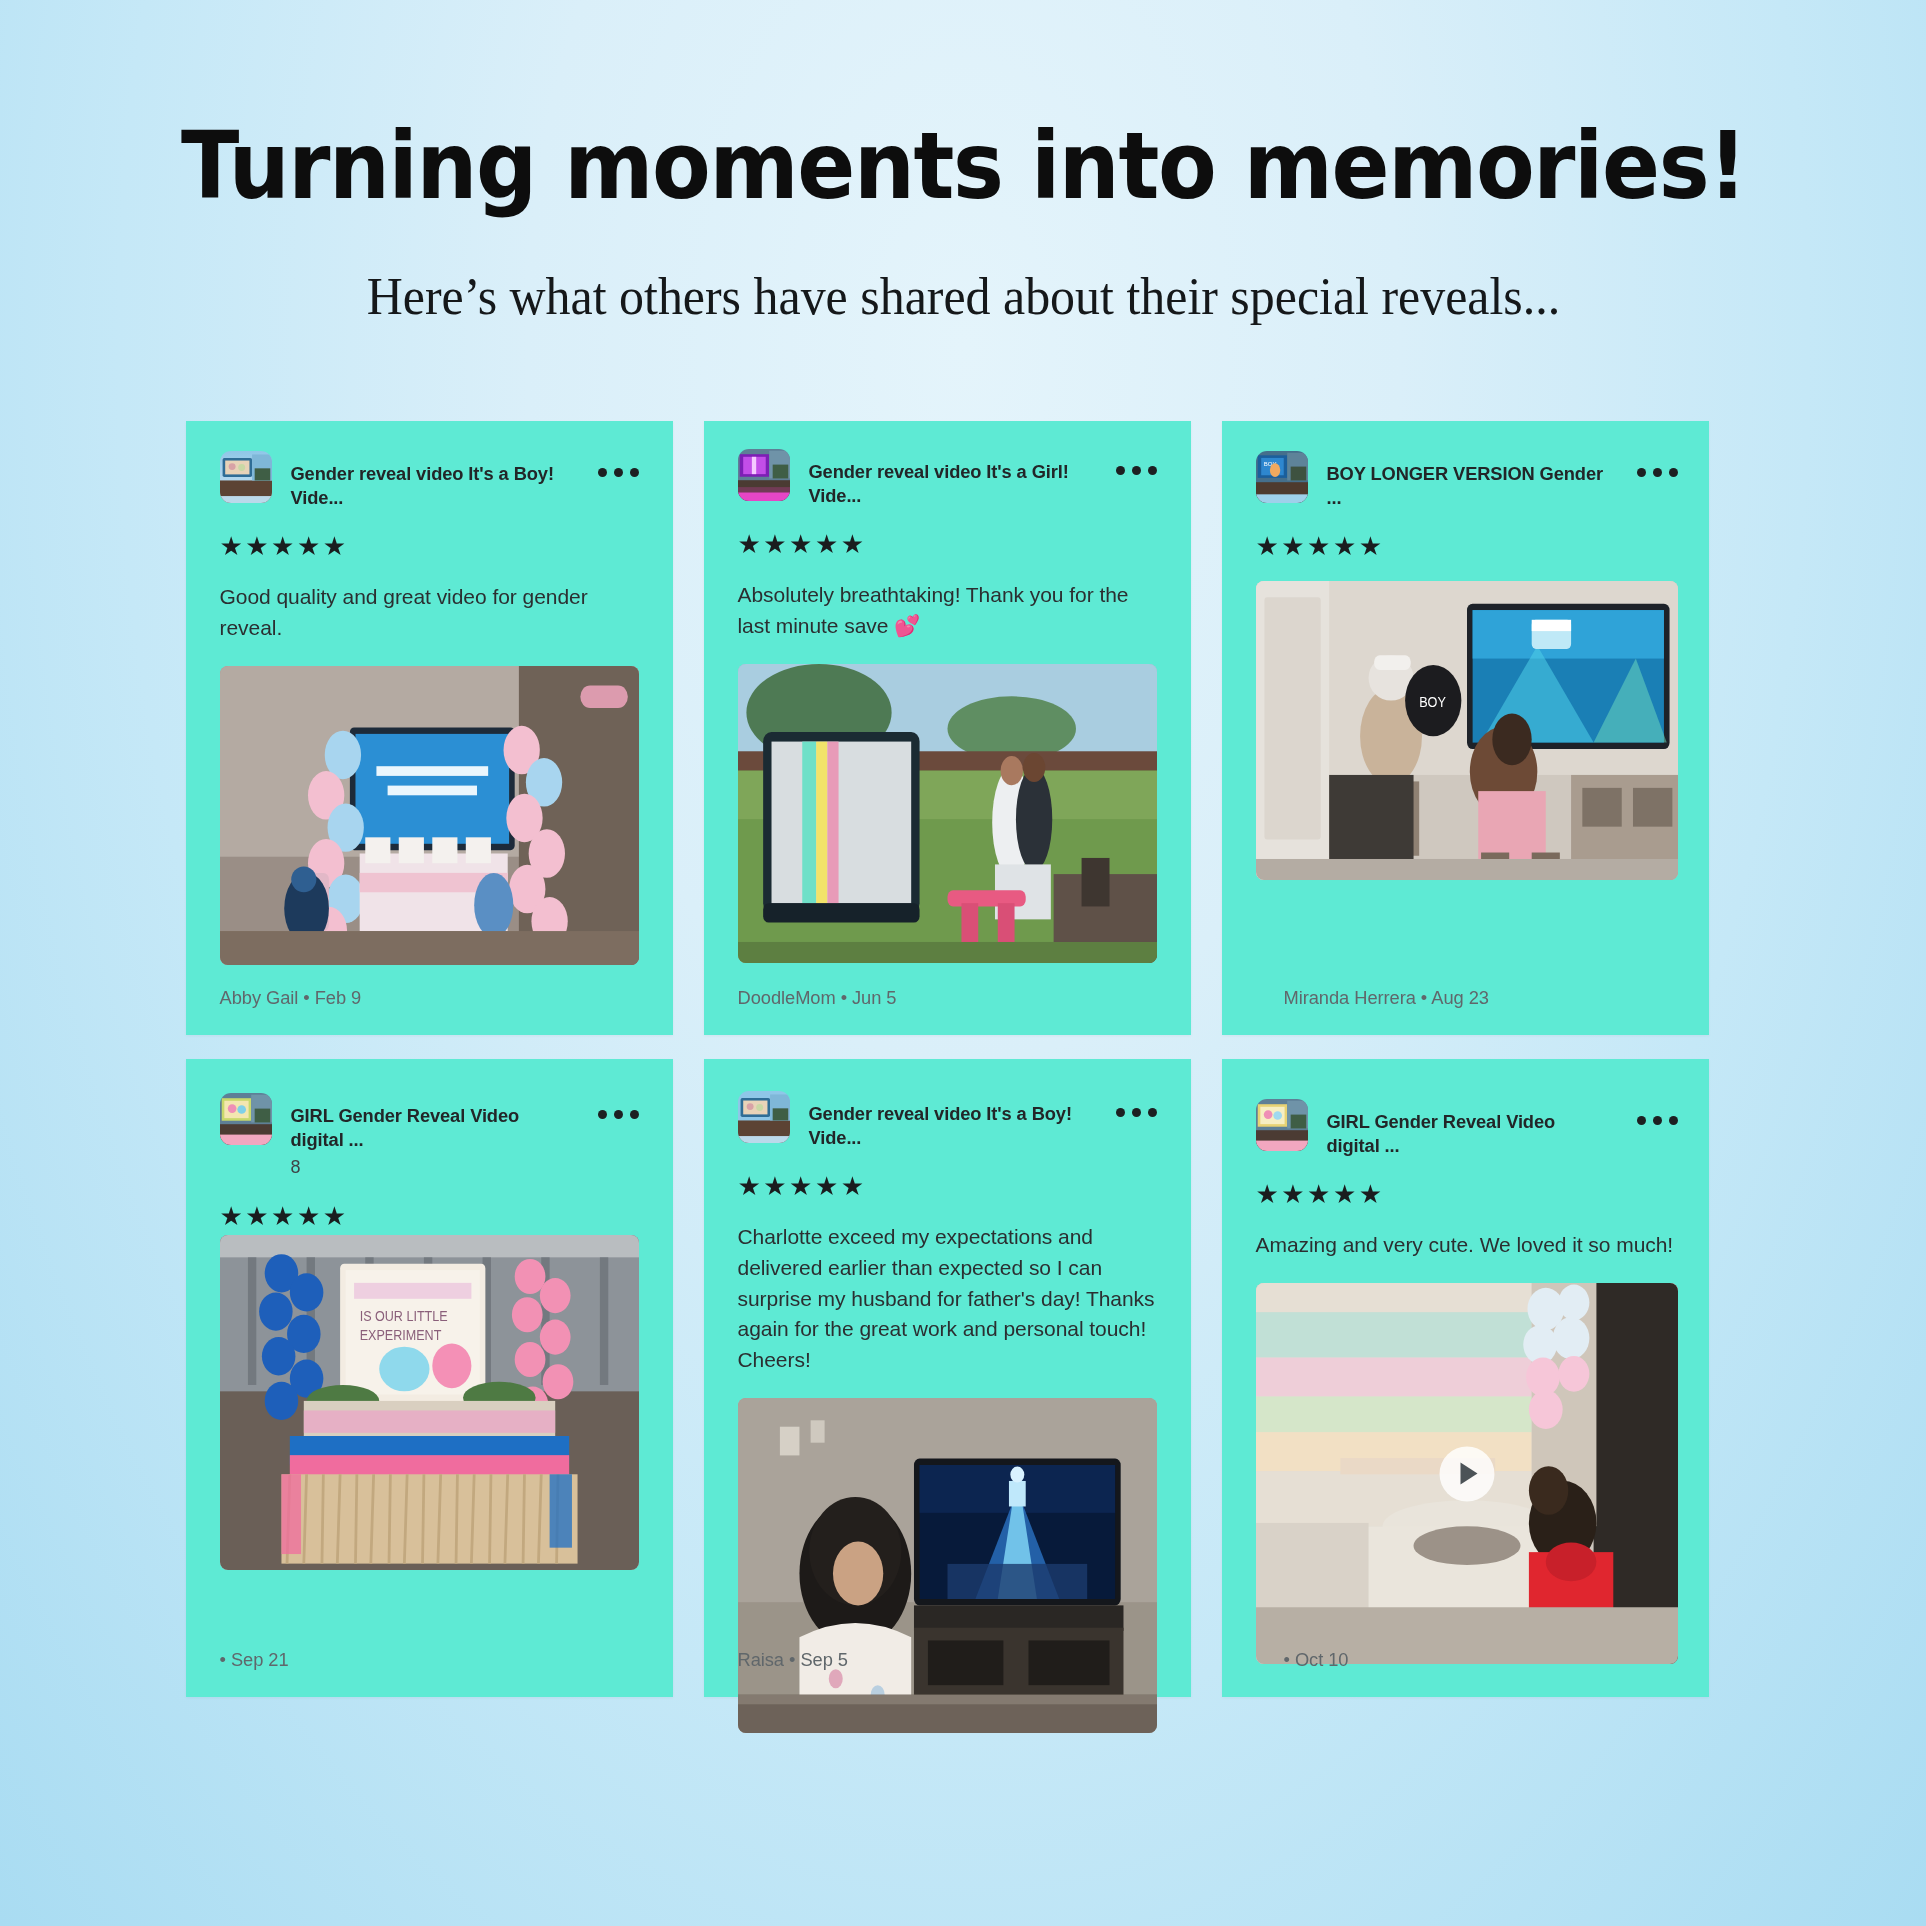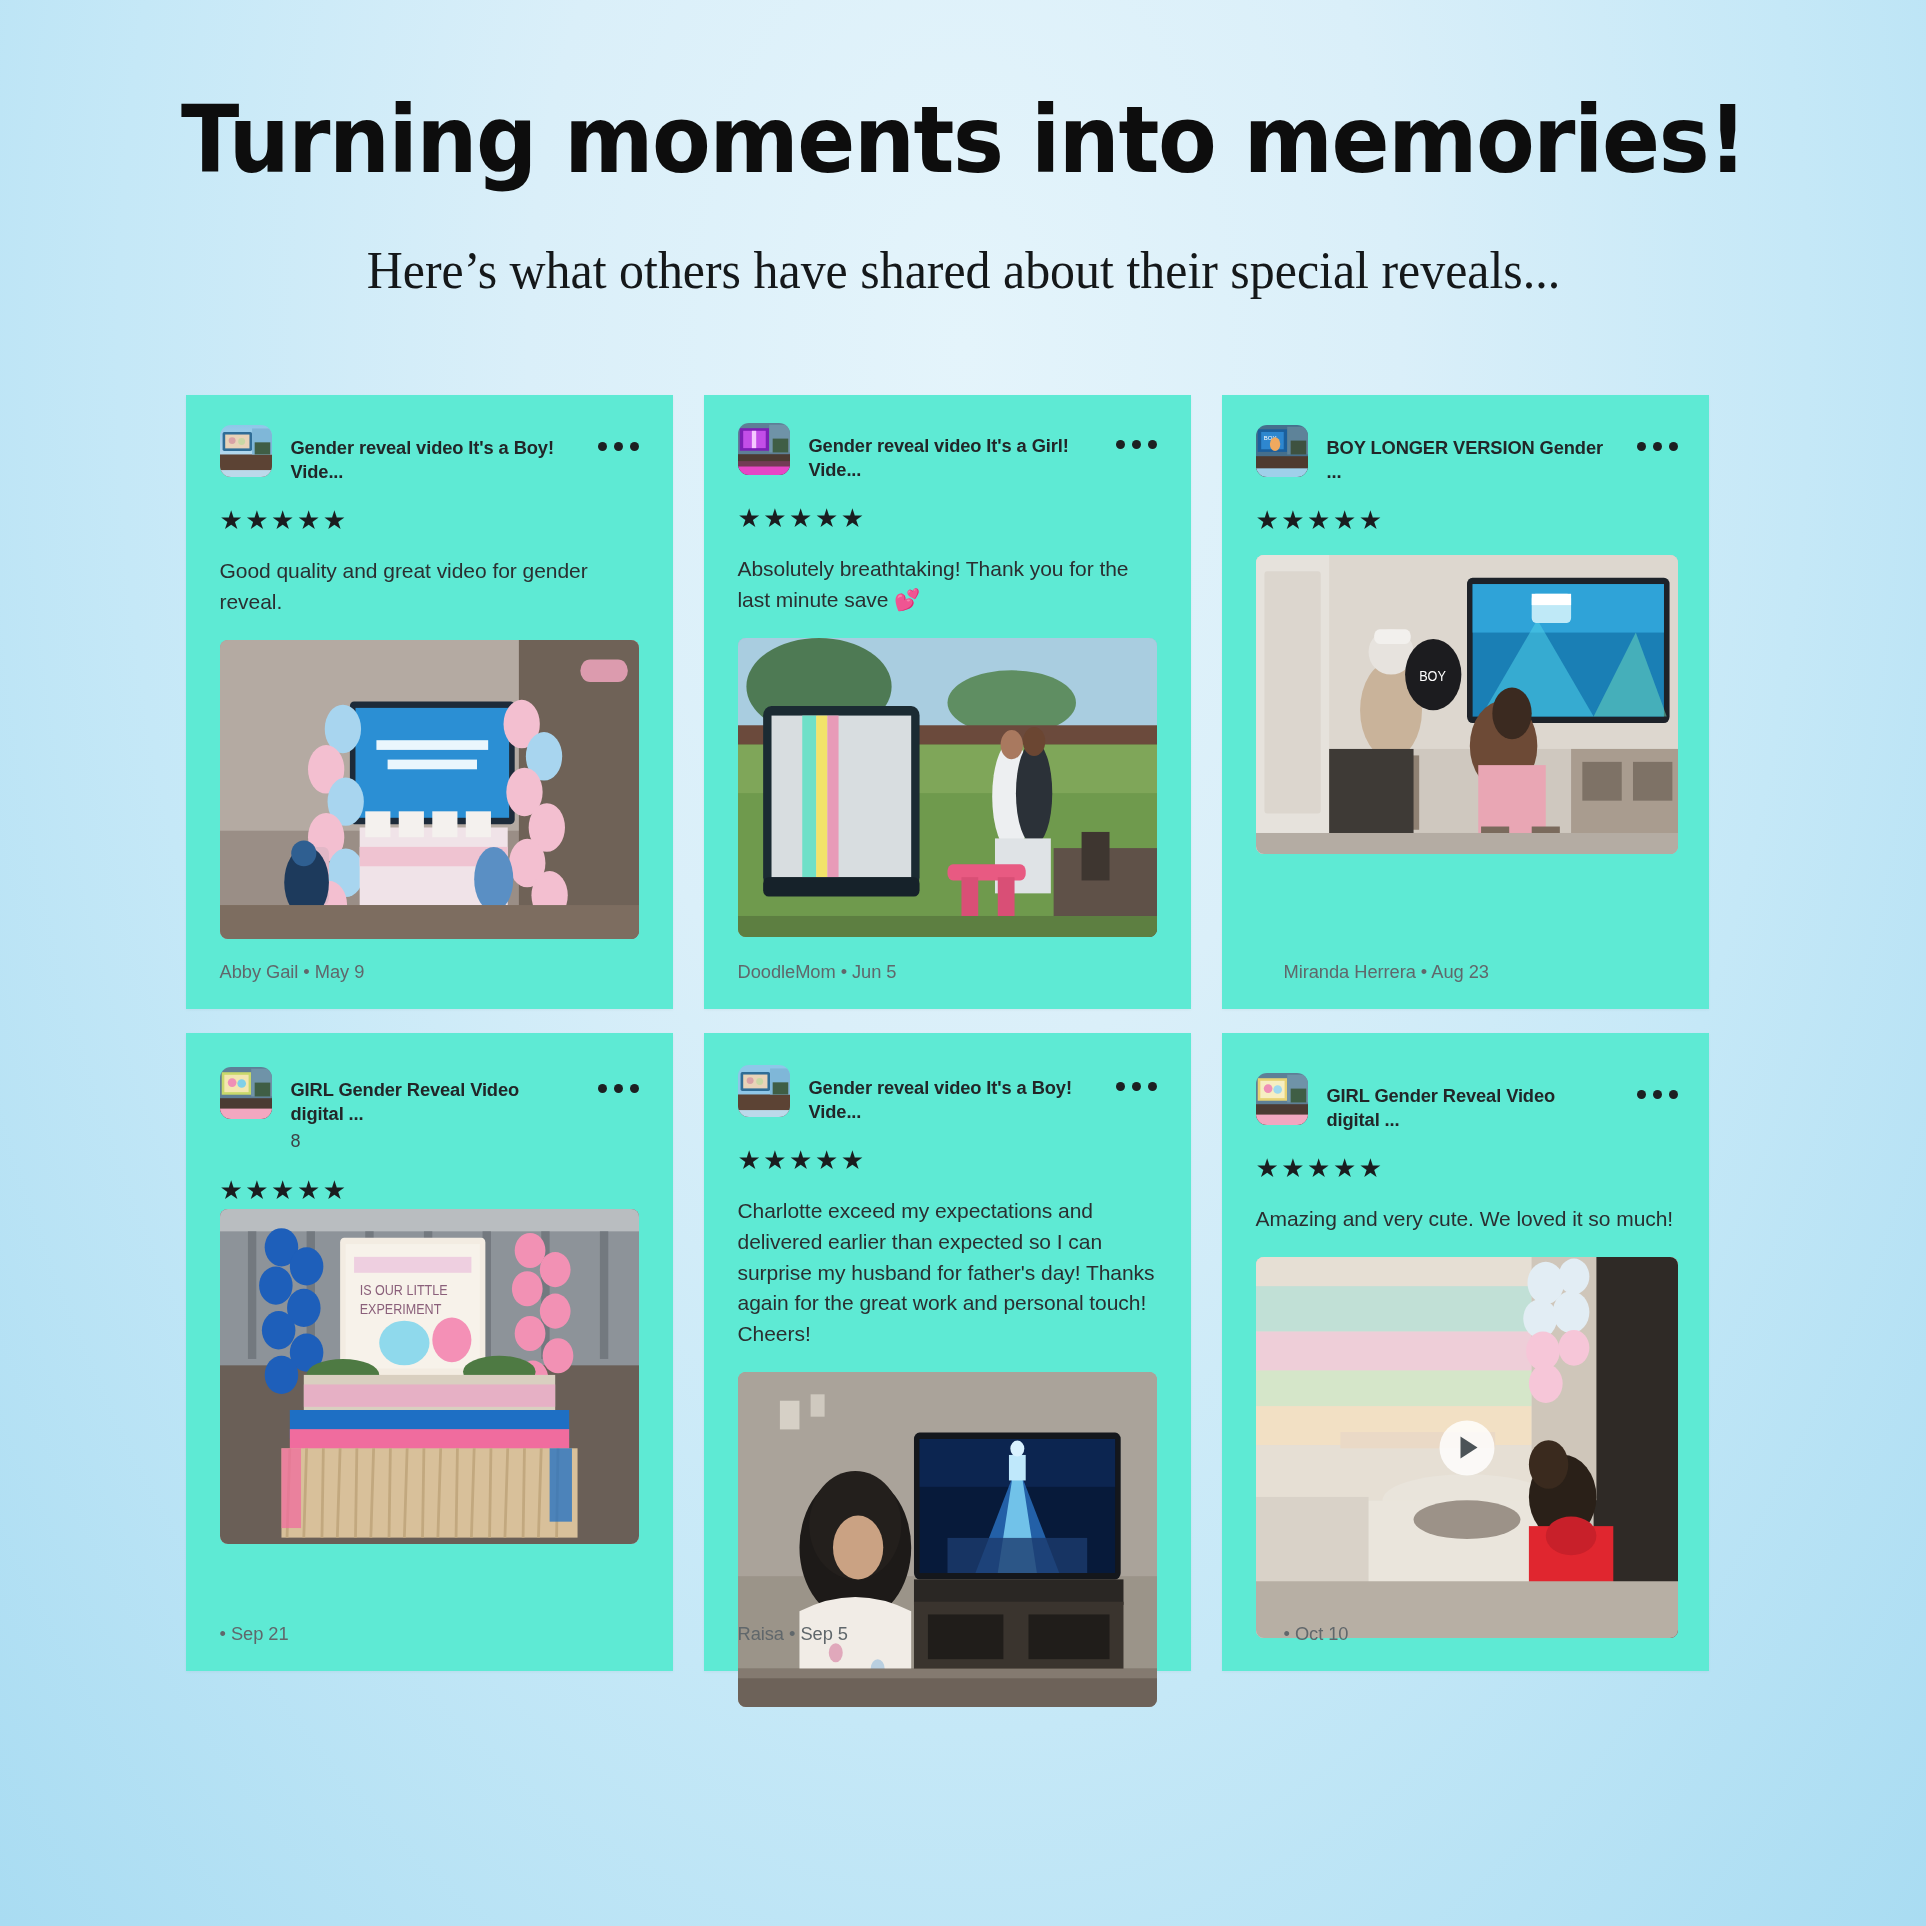--- a/index.html
+++ b/index.html
@@ -12,21 +12,21 @@
 
   body {
     font-family: "Liberation Sans", sans-serif;
     background: radial-gradient(ellipse at 50% 18%, #e4f4fb 0%, #daeff9 32%, #c5e8f7 62%, #a9dcf2 100%);
     overflow: hidden;
     position: relative;
   }
 
   
   .header {
-    padding-top: 94px;
+    padding-top: 120px;
     text-align: center;
   }
   .page-title {
     font-family: "DejaVu Sans", sans-serif;
     font-weight: bold;
     font-size: 93px;
     line-height: 1.0;
     letter-spacing: -1.5px;
     color: #0d0d0d;
     transform: scaleX(0.92);
@@ -255,21 +255,21 @@
         <rect x="128" y="106" width="18" height="16" fill="#f4f1ee"></rect>
         <rect x="152" y="106" width="18" height="16" fill="#f4f1ee"></rect>
         <rect x="176" y="106" width="18" height="16" fill="#f4f1ee"></rect>
         <rect x="52" y="128" width="26" height="36" rx="4" fill="#e2b8c7"></rect>
         <ellipse cx="62" cy="150" rx="16" ry="22" fill="#1d3a5c"></ellipse>
         <ellipse cx="60" cy="132" rx="9" ry="8" fill="#2f5f91"></ellipse>
         <ellipse cx="196" cy="148" rx="14" ry="20" fill="#5a8fc4"></ellipse>
         <rect y="164" width="300" height="21" fill="#7d6d60"></rect>
       </svg>
     </div>
-    <div class="card-foot">Abby Gail • May 9</div>
+    <div class="card-foot">Abby Gail • Feb 9</div>
   </div>
 
   <div class="card r1 c2">
     <div class="card-head">
       <div class="thumb">
         <svg viewBox="0 0 60 60" preserveAspectRatio="none">
           <rect width="60" height="60" fill="#5e7f96"></rect>
           <rect y="36" width="60" height="24" fill="#4b3b33"></rect>
           <rect x="2" y="6" width="34" height="26" fill="#7c1fb5"></rect>
           <rect x="6" y="9" width="26" height="20" fill="#c24ee8"></rect>

